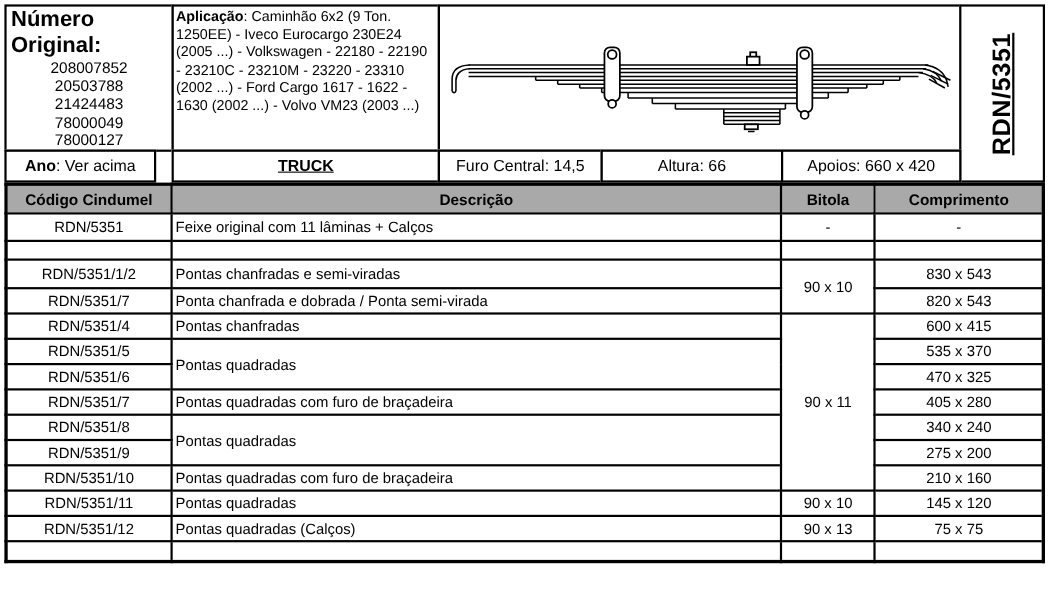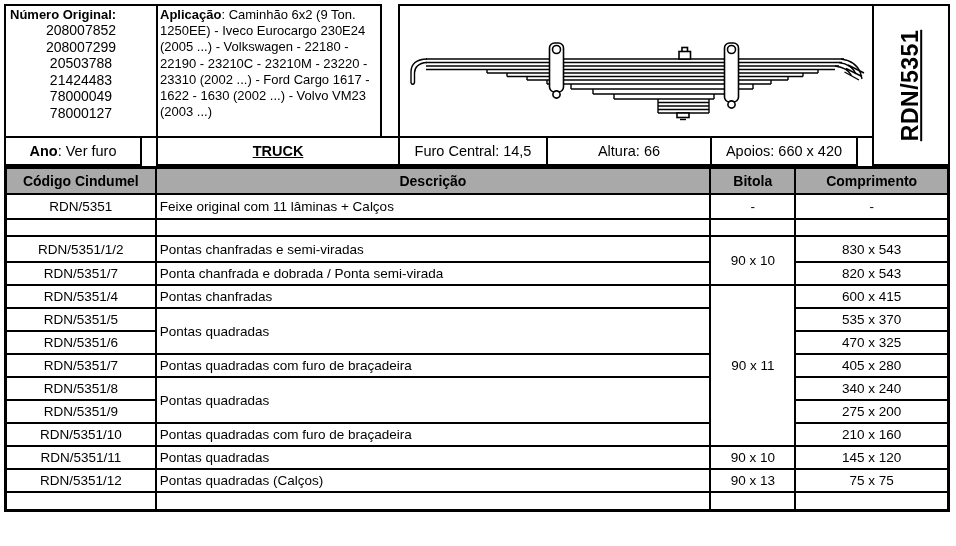--- a/index.html
+++ b/index.html
@@ -2,33 +2,33 @@
 <html><head>
 <meta charset="utf-8">
 <style>
   html,body{margin:0;padding:0;background:#fff;}
   body{font-family:"Liberation Sans", sans-serif;color:#000;}
   .page{position:relative;width:956px;height:546px;background:#fff;overflow:hidden;}
   .cell{position:absolute;border:2px solid #000;background:#fff;box-sizing:border-box;}
 
   
   .numero-cell{left:4px;top:4px;width:154px;height:134px;}
-  .numero-label{font-weight:bold;font-size:13px;padding:1px 0 0 4px;}
+  .numero-label{font-weight:bold;font-size:20px;padding:1px 0 0 4px;}
   .numero-list{text-align:center;font-size:14px;line-height:16.5px;}
-  .aplicacao-cell{left:156px;top:4px;width:226px;height:134px;font-size:13px;line-height:16.2px;padding:1px 2px;}
+  .aplicacao-cell{left:156px;top:4px;width:244px;height:134px;font-size:13px;line-height:16.2px;padding:1px 2px;}
   .aplicacao-label{font-weight:bold;}
   .drawing-cell{left:398px;top:4px;width:476px;height:134px;display:flex;align-items:center;justify-content:center;}
   .rdn-cell{left:872px;top:4px;width:78px;height:162px;display:flex;align-items:center;justify-content:center;}
   .vtext{transform:rotate(-90deg);font-size:23px;font-weight:bold;text-decoration:underline;white-space:nowrap;letter-spacing:.5px;}
 
   .ano-cell{left:4px;top:136px;width:138px;height:30px;}
   .truck-cell{left:156px;top:136px;width:244px;height:30px;}
   .furo-cell{left:398px;top:136px;width:150px;height:30px;}
   .altura-cell{left:546px;top:136px;width:166px;height:30px;}
-  .apoios-cell{left:710px;top:136px;width:148px;height:30px;}
+  .apoios-cell{left:710px;top:136px;width:164px;height:30px;}
   .inforow{display:flex;align-items:center;justify-content:center;font-size:14.5px;}
   .bold{font-weight:bold;}
   .truck-label{font-weight:bold;text-decoration:underline;text-align:right;}
 
   
   .main-table{position:absolute;left:4px;top:166px;width:946px;border-collapse:collapse;table-layout:fixed;border:3px solid #000;}
   .main-table th,.main-table td{border:2px solid #000;font-size:13.5px;overflow:hidden;white-space:nowrap;}
   .main-table th{background:#a9a9a9;font-size:14px;font-weight:bold;height:22px;text-align:center;}
   .main-table tr{height:23px;}
   tr.rh-a{height:25px;} tr.rh-e{height:17px;} tr.rh-b{height:26px;} tr.rh-z{height:18px;}
@@ -42,21 +42,20 @@
 </style>
 </head>
 <body>
 
 <div class="page">
 
   <div class="cell numero-cell">
     <div class="numero-label">Número Original:</div>
     <div class="numero-list">
       <div>208007852</div>
-      <div>208007299</div>
       <div>20503788</div>
       <div>21424483</div>
       <div>78000049</div>
       <div>78000127</div>
     </div>
   </div>
 
   <div class="cell aplicacao-cell">
     <span class="aplicacao-label">Aplicação</span><span>: Caminhão 6x2 (9 Ton. 1250EE) - Iveco Eurocargo 230E24 (2005 ...) - Volkswagen - 22180 - 22190 - 23210C - 23210M - 23220 - 23310 (2002 ...) -  Ford Cargo 1617 - 1622 - 1630 (2002 ...) - Volvo VM23 (2003 ...)</span>
   </div>
@@ -122,21 +121,21 @@
       <circle class="wfill" cx="330.5" cy="97.5" r="3.6"></circle>
     </svg>
   </div>
 
   <div class="cell rdn-cell">
     <span class="vtext">RDN/5351</span>
   </div>
 
   <div class="cell ano-cell inforow">
     <span class="bold">Ano</span>
-      <span>: Ver furo</span>
+      <span>: Ver acima</span>
   </div>
   <div class="cell truck-cell inforow">
     <span class="truck-label">TRUCK</span>
   </div>
   <div class="cell furo-cell inforow">
     <span>Furo Central: 14,5</span>
   </div>
   <div class="cell altura-cell inforow">
     <span>Altura: 66</span>
   </div>

